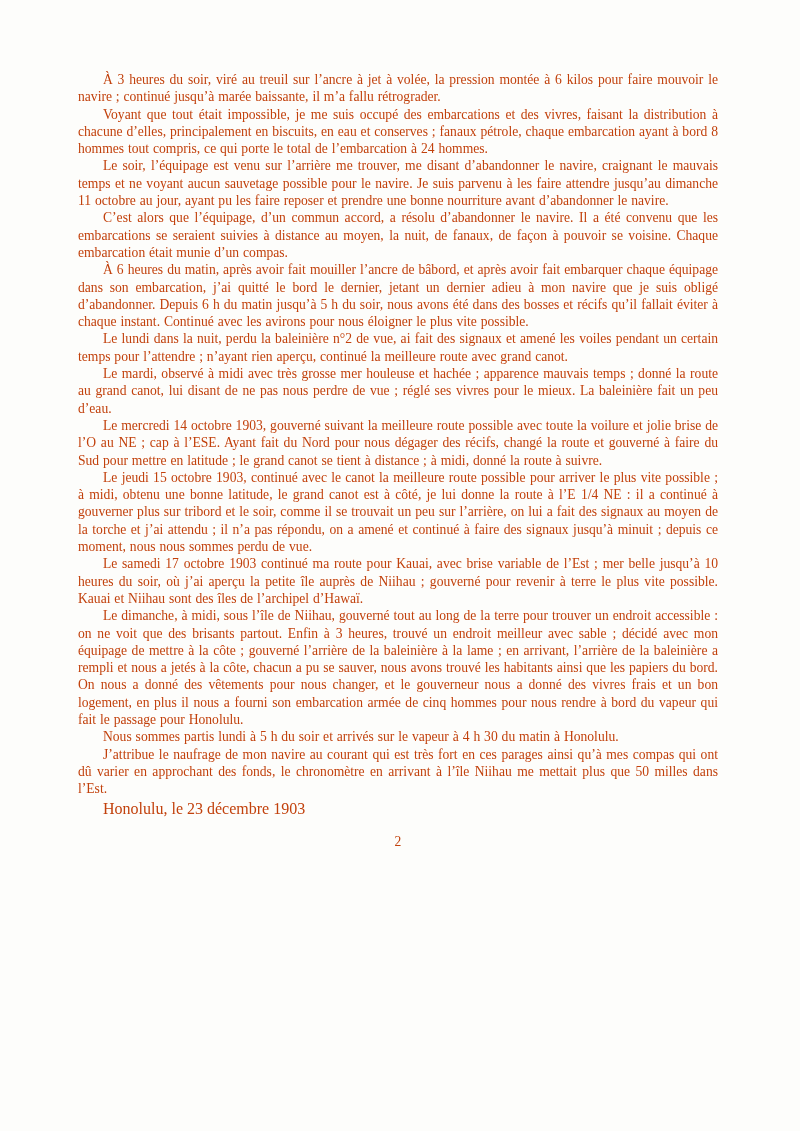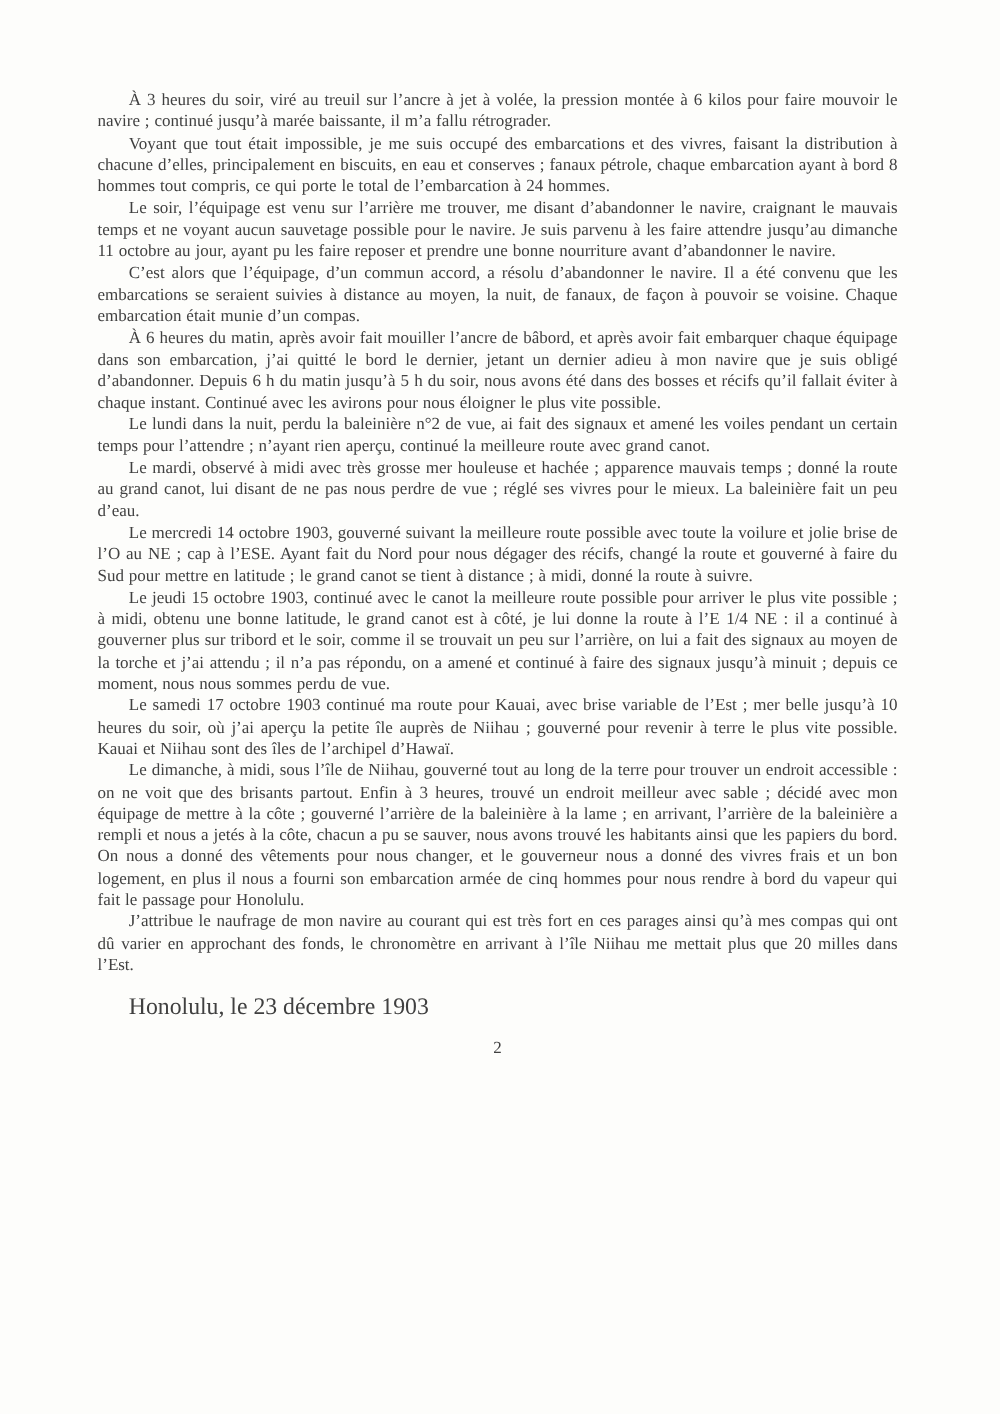--- a/index.html
+++ b/index.html
@@ -6,39 +6,39 @@
     margin: 0;
     padding: 0;
     background: #ffffff;
   }
   .page {
     position: relative;
     box-sizing: border-box;
     width: 800px;
     height: 1131px;
     background: #fdfdfb;
-    color: #404040;
+    color: #c2410c;
     font-family: "Liberation Serif", "DejaVu Serif", serif;
     overflow: hidden;
   }
   .content {
     box-sizing: border-box;
     padding: 71px 82px 0 78px;
   }
   .para {
     margin: 0;
     font-size: 13.6px;
     line-height: 17.3px;
     text-align: justify;
     text-indent: 25px;
     word-spacing: 0.5px;
   }
   .closing {
-    margin: 17px 0 0 0;
-    font-size: 19px;
+    margin: 3px 0 0 0;
+    font-size: 16px;
     line-height: 17.3px;
     text-indent: 25px;
   }
   .page-number {
     margin-top: 15px;
     font-size: 13.6px;
     line-height: 17.3px;
     text-align: center;
   }
 </style>
@@ -53,18 +53,19 @@
         <p class="para">Voyant que tout était impossible, je me suis occupé des embarcations et des vivres, faisant la distribution à chacune d’elles, principalement en biscuits, en eau et conserves&nbsp;; fanaux pétrole, chaque embarcation ayant à bord 8 hommes tout compris, ce qui porte le total de l’embarcation à 24 hommes.</p>
         <p class="para">Le soir, l’équipage est venu sur l’arrière me trouver, me disant d’abandonner le navire, craignant le mauvais temps et ne voyant aucun sauvetage possible pour le navire. Je suis parvenu à les faire attendre jusqu’au dimanche 11 octobre au jour, ayant pu les faire reposer et prendre une bonne nourriture avant d’abandonner le navire.</p>
         <p class="para">C’est alors que l’équipage, d’un commun accord, a résolu d’abandonner le navire. Il a été convenu que les embarcations se seraient suivies à distance au moyen, la nuit, de fanaux, de façon à pouvoir se voisine. Chaque embarcation était munie d’un compas.</p>
         <p class="para">À 6 heures du matin, après avoir fait mouiller l’ancre de bâbord, et après avoir fait embarquer chaque équipage dans son embarcation, j’ai quitté le bord le dernier, jetant un dernier adieu à mon navire que je suis obligé d’abandonner. Depuis 6 h du matin jusqu’à 5 h du soir, nous avons été dans des bosses et récifs qu’il fallait éviter à chaque instant. Continué avec les avirons pour nous éloigner le plus vite possible.</p>
         <p class="para">Le lundi dans la nuit, perdu la baleinière n°2 de vue, ai fait des signaux et amené les voiles pendant un certain temps pour l’attendre&nbsp;; n’ayant rien aperçu, continué la meilleure route avec grand canot.</p>
         <p class="para">Le mardi, observé à midi avec très grosse mer houleuse et hachée&nbsp;; apparence mauvais temps&nbsp;; donné la route au grand canot, lui disant de ne pas nous perdre de vue&nbsp;; réglé ses vivres pour le mieux. La baleinière fait un peu d’eau.</p>
         <p class="para">Le mercredi 14 octobre 1903, gouverné suivant la meilleure route possible avec toute la voilure et jolie brise de l’O au NE&nbsp;; cap à l’ESE. Ayant fait du Nord pour nous dégager des récifs, changé la route et gouverné à faire du Sud pour mettre en latitude&nbsp;; le grand canot se tient à distance&nbsp;; à midi, donné la route à suivre.</p>
         <p class="para">Le jeudi 15 octobre 1903, continué avec le canot la meilleure route possible pour arriver le plus vite possible&nbsp;; à midi, obtenu une bonne latitude, le grand canot est à côté, je lui donne la route à l’E 1/4 NE&nbsp;: il a continué à gouverner plus sur tribord et le soir, comme il se trouvait un peu sur l’arrière, on lui a fait des signaux au moyen de la torche et j’ai attendu&nbsp;; il n’a pas répondu, on a amené et continué à faire des signaux jusqu’à minuit&nbsp;; depuis ce moment, nous nous sommes perdu de vue.</p>
         <p class="para">Le samedi 17 octobre 1903 continué ma route pour Kauai, avec brise variable de l’Est&nbsp;; mer belle jusqu’à 10 heures du soir, où j’ai aperçu la petite île auprès de Niihau&nbsp;; gouverné pour revenir à terre le plus vite possible. Kauai et Niihau sont des îles de l’archipel d’Hawaï.</p>
         <p class="para">Le dimanche, à midi, sous l’île de Niihau, gouverné tout au long de la terre pour trouver un endroit accessible&nbsp;: on ne voit que des brisants partout. Enfin à 3 heures, trouvé un endroit meilleur avec sable&nbsp;; décidé avec mon équipage de mettre à la côte&nbsp;; gouverné l’arrière de la baleinière à la lame&nbsp;; en arrivant, l’arrière de la baleinière a rempli et nous a jetés à la côte, chacun a pu se sauver, nous avons trouvé les habitants ainsi que les papiers du bord. On nous a donné des vêtements pour nous changer, et le gouverneur nous a donné des vivres frais et un bon logement, en plus il nous a fourni son embarcation armée de cinq hommes pour nous rendre à bord du vapeur qui fait le passage pour Honolulu.</p>
-        <p class="para">J’attribue le naufrage de mon navire au courant qui est très fort en ces parages ainsi qu’à mes compas qui ont dû varier en approchant des fonds, le chronomètre en arrivant à l’île Niihau me mettait plus que 20 milles dans l’Est.</p>
+        <p class="para">Nous sommes partis lundi à 5 h du soir et arrivés sur le vapeur à 4 h 30 du matin à Honolulu.</p>
+        <p class="para">J’attribue le naufrage de mon navire au courant qui est très fort en ces parages ainsi qu’à mes compas qui ont dû varier en approchant des fonds, le chronomètre en arrivant à l’île Niihau me mettait plus que 50 milles dans l’Est.</p>
       </div>
     <p class="closing">Honolulu, le 23 décembre 1903</p>
     <div class="page-number">2</div>
   </div>
 </div>
 
 </body></html>

